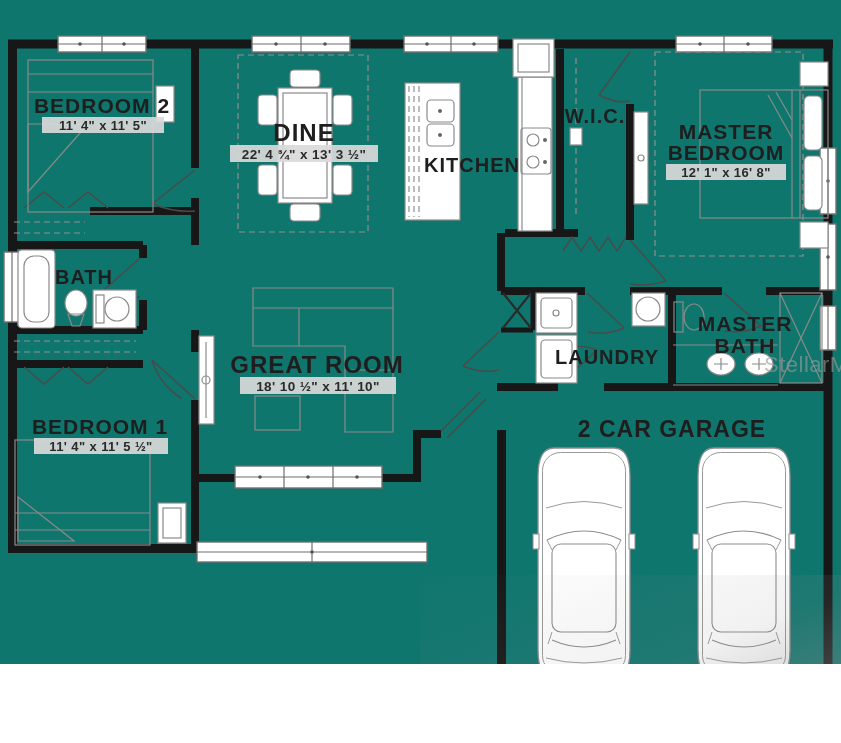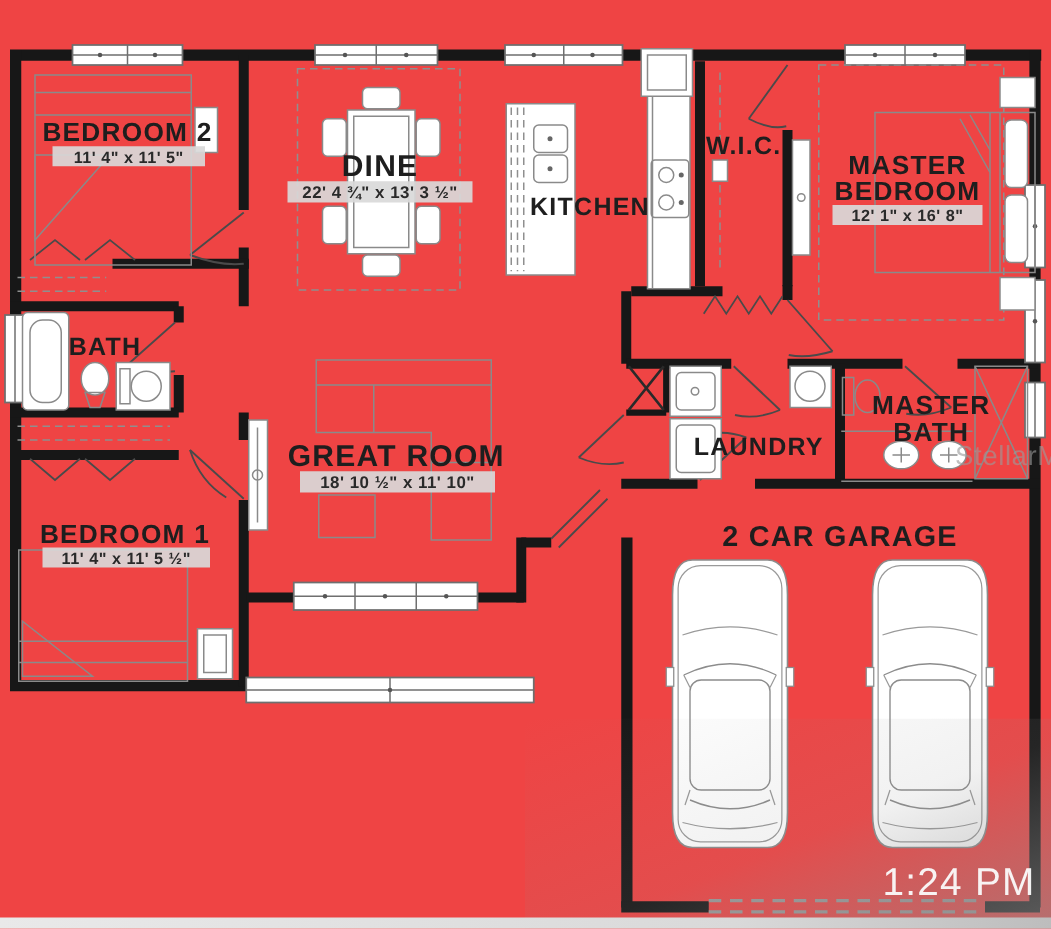--- a/index.html
+++ b/index.html
@@ -1,16 +1,16 @@
 <!DOCTYPE html>
 <html><head>
 <meta charset="utf-8">
 <style>
   html,body{margin:0;padding:0;background:#fff;}
-  .stage{position:relative;width:841px;height:743px;background:#ef4444;overflow:hidden;
+  .stage{position:relative;width:841px;height:664px;background:#0f766e;overflow:hidden;
          font-family:"Liberation Sans",sans-serif;}
   svg{position:absolute;left:0;top:0;}
   .wall{stroke:#171717;stroke-width:9;fill:none;stroke-linecap:butt;}
   .wall8{stroke:#171717;stroke-width:8;fill:none;stroke-linecap:butt;}
   .wall5{stroke:#171717;stroke-width:5;fill:none;}
   .furn{stroke:#8a8a8a;stroke-width:1.2;fill:none;}
   .furnf{stroke:#8a8a8a;stroke-width:1.2;fill:#ffffff;}
   .dash{stroke:#8f8f8f;stroke-width:1.2;fill:none;stroke-dasharray:6 4;}
   .door{stroke:#4a4a4a;stroke-width:1.5;fill:none;}
   .zig{stroke:#4a4a4a;stroke-width:1.4;fill:none;}

